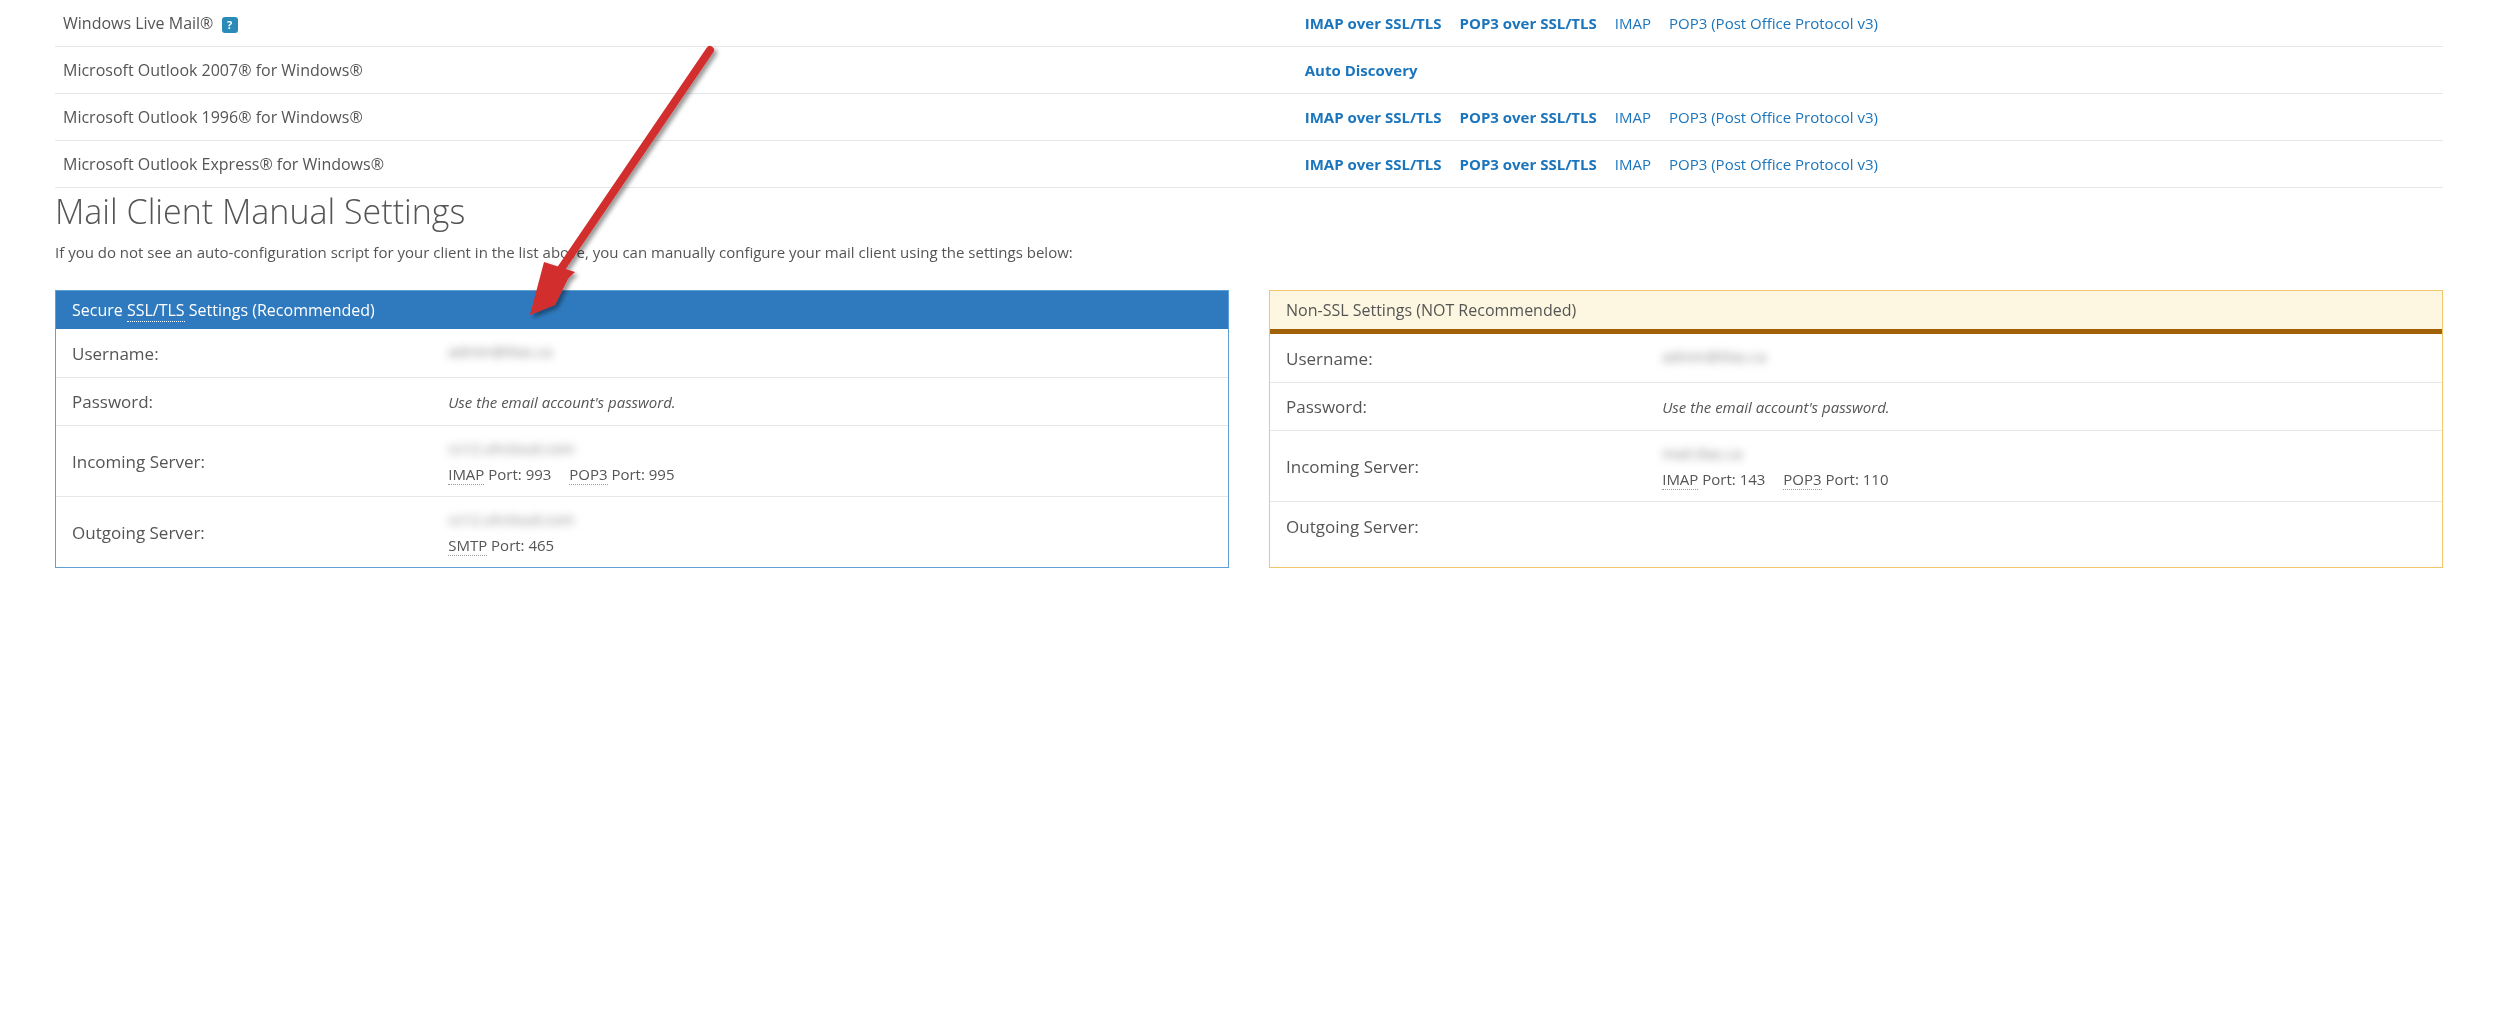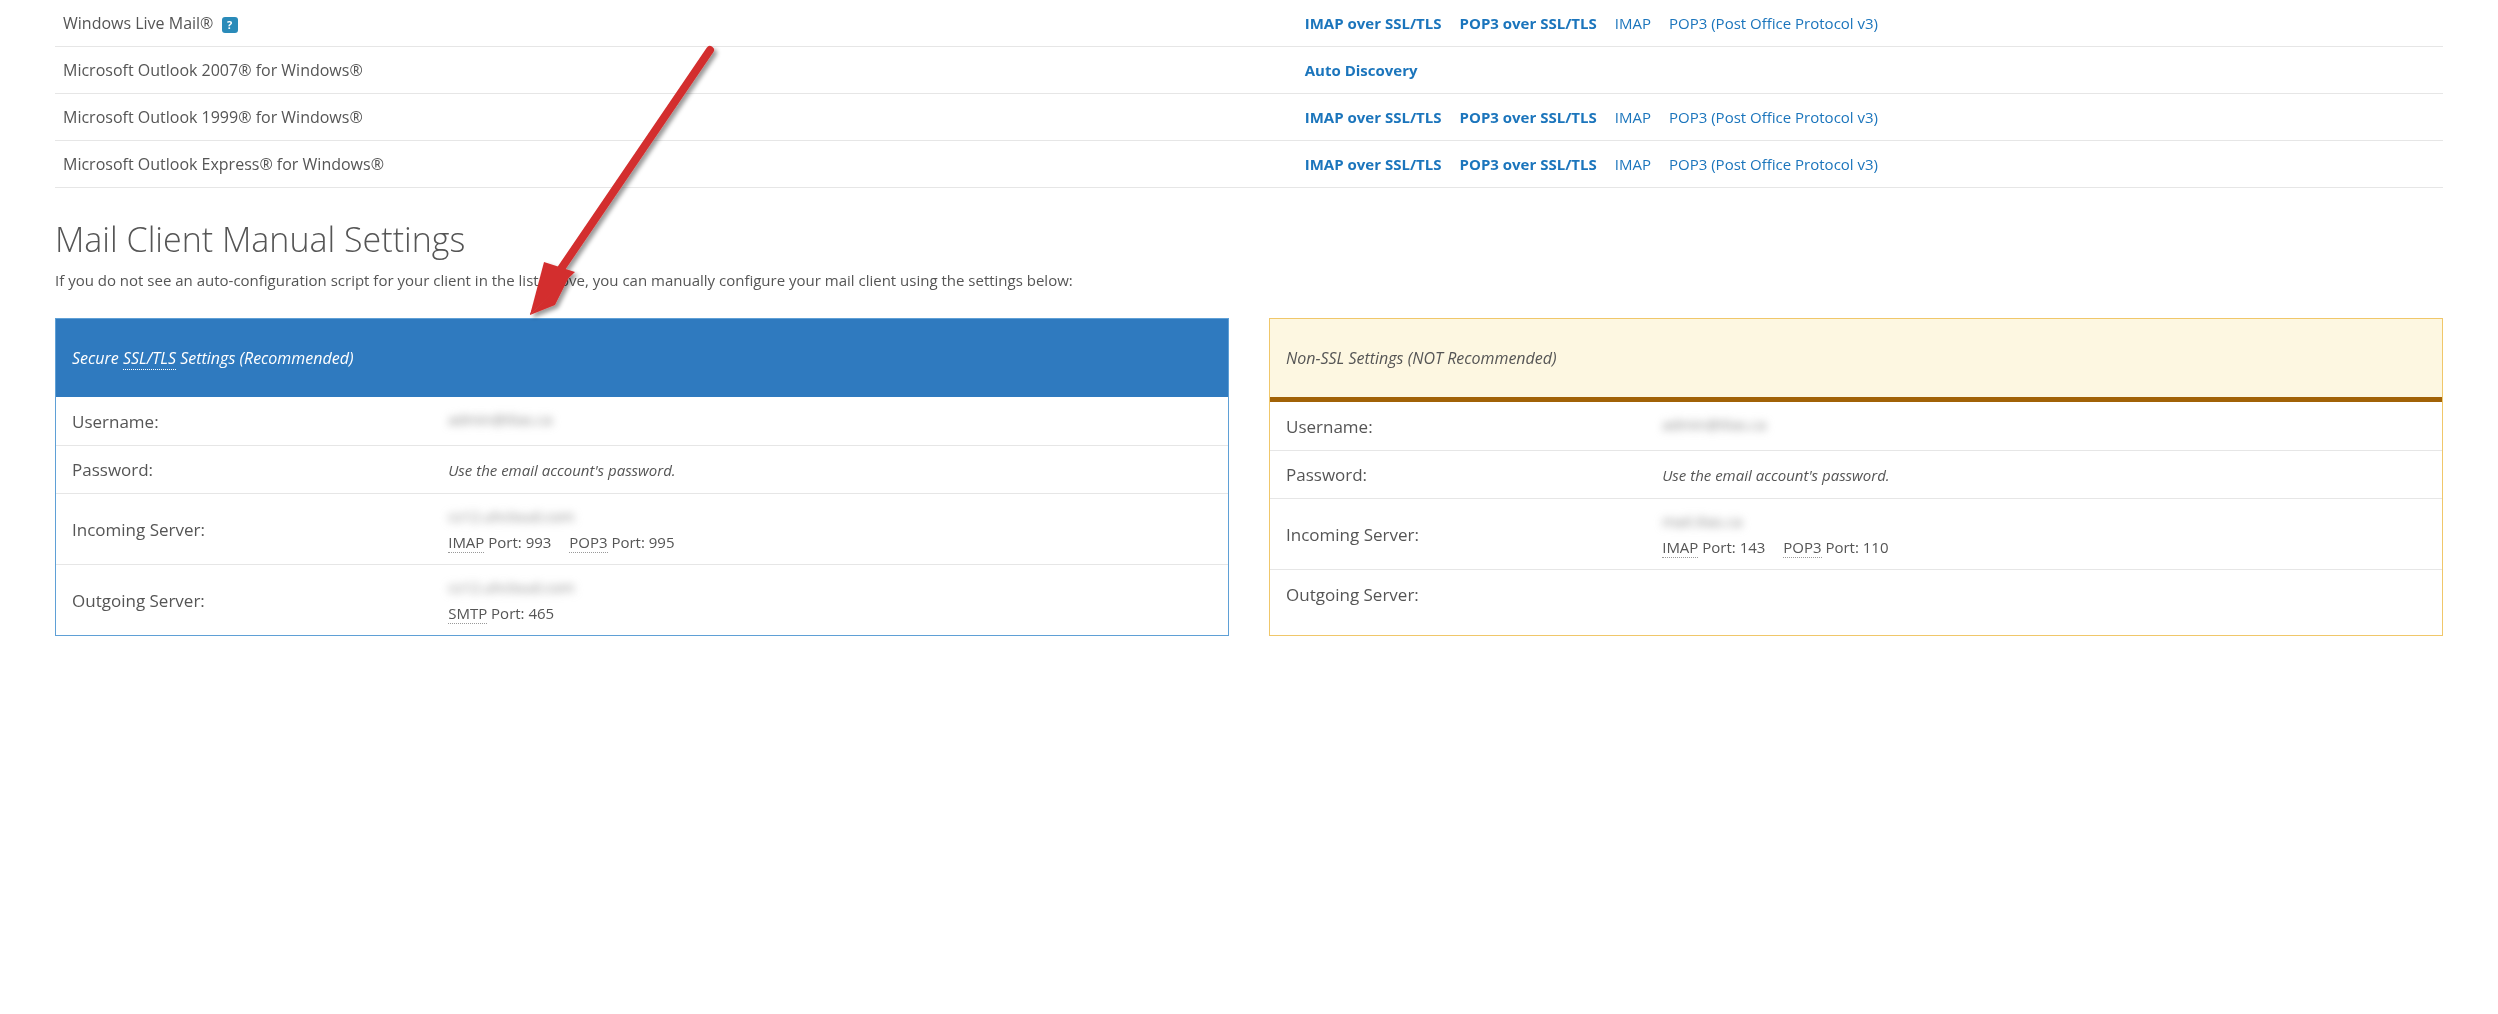--- a/index.html
+++ b/index.html
@@ -40,38 +40,36 @@
       border-radius: 3px;
       margin-left: 4px;
       vertical-align: middle;
     }
 
     
     h1.section-title {
       font-size: 34px;
       font-weight: 300;
       color: #555;
-      margin-top: 28px;
       margin-bottom: 8px;
     }
     p.section-desc {
       font-size: 15px;
       color: #555;
       margin-bottom: 28px;
     }
 
     
     .panels { display: flex; gap: 40px; }
     .panel { flex: 1; border: 1px solid; }
     .panel.ssl { border-color: #5fa0d6; }
     .panel.nonssl { border-color: #f0c76a; }
     .panel-header {
-      padding: 28px 16px;
+      padding: 8px 16px;
       font-size: 16px;
-      font-style: italic;
     }
     .panel.ssl .panel-header {
       background: #2f7abf;
       color: #fff;
     }
     .panel.ssl .panel-header .abbr {
       border-bottom: 1px dotted #fff;
     }
     .panel.nonssl .panel-header {
       background: #fdf7e1;
@@ -135,21 +133,21 @@
         </tr>
         <tr>
           <td class="name">Microsoft Outlook 2007® for Windows®</td>
           <td class="links">
             <div class="link-group">
               <a href="#" class="proto rec">Auto Discovery</a>
             </div>
           </td>
         </tr>
         <tr>
-          <td class="name">Microsoft Outlook 1999® for Windows®</td>
+          <td class="name">Microsoft Outlook 1996® for Windows®</td>
           <td class="links">
             <div class="link-group">
               <a href="#" class="proto rec">IMAP over SSL/TLS</a>
               <a href="#" class="proto rec">POP3 over SSL/TLS</a>
               <a href="#" class="proto nonrec">IMAP</a>
               <a href="#" class="proto nonrec">POP3 (Post Office Protocol v3)</a>
             </div>
           </td>
         </tr>
         <tr>

